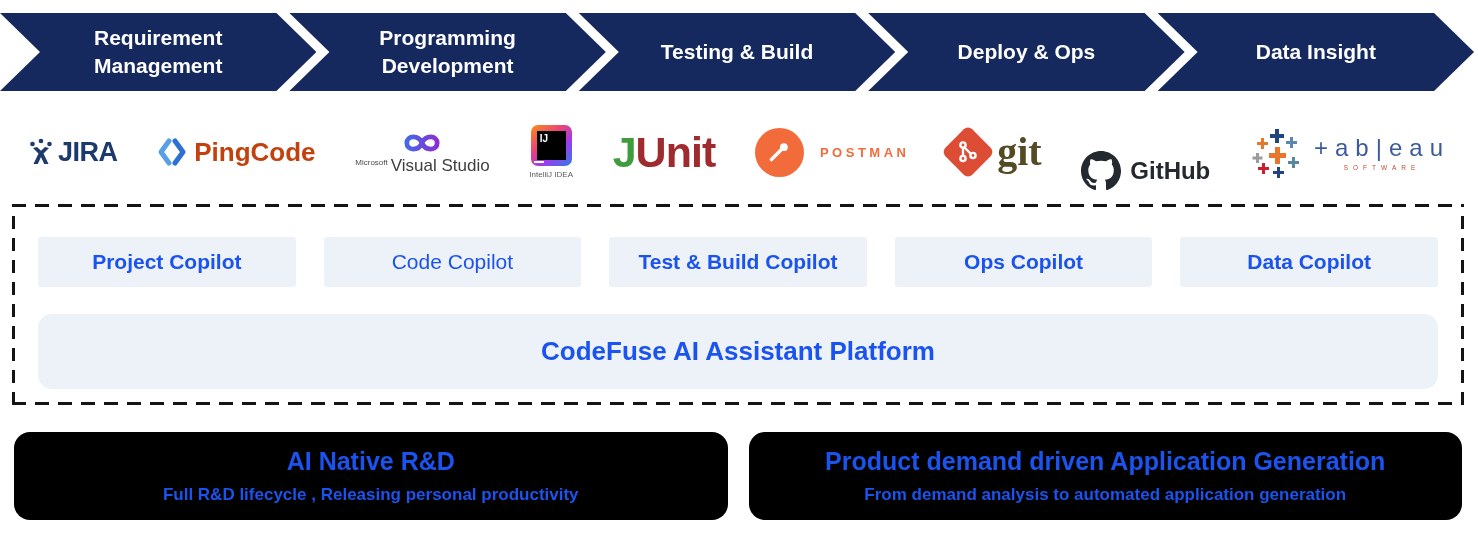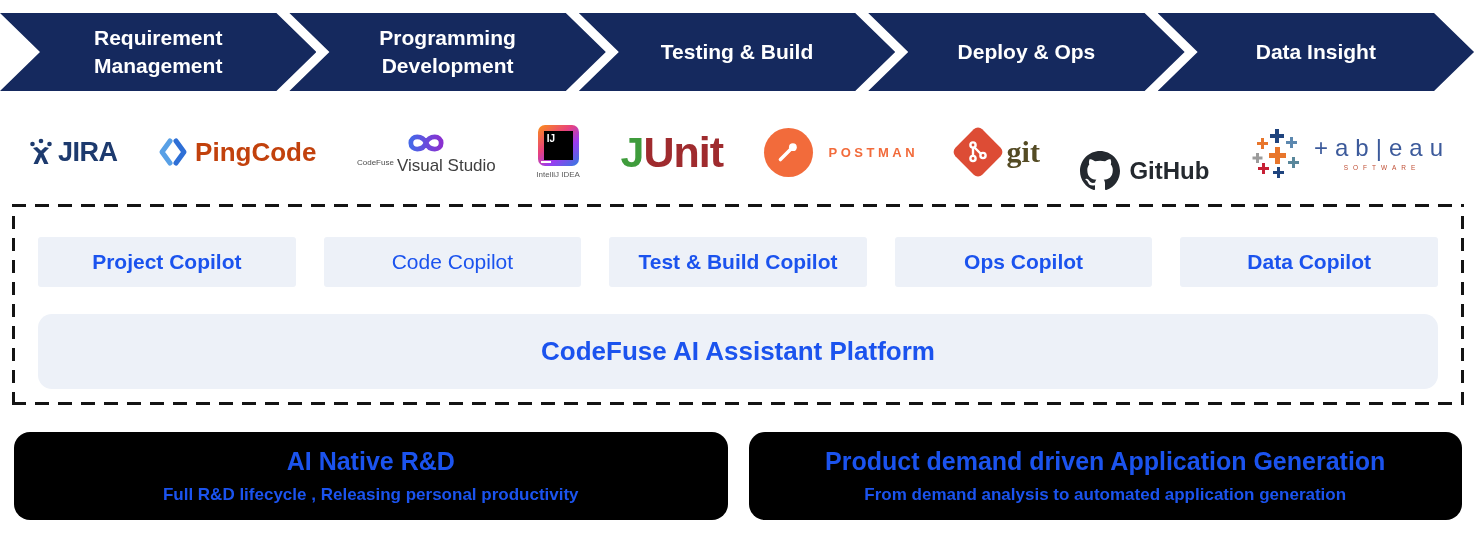--- a/index.html
+++ b/index.html
@@ -39,21 +39,21 @@
   .junit-j { color:#3f9c3c; }
   .junit-unit { color:#9f2b2e; }
   .postman { gap:16px; }
   .pm-circle { width:49px; height:49px; border-radius:50%; background:#f26b3b;
                display:flex; align-items:center; justify-content:center; }
   .pm-text { color:#f26b3b; font-size:13px; font-weight:600; letter-spacing:3.5px; }
   .git { gap:10px; }
   .git-diamond { width:38px; height:38px; background:#dd4c35; border-radius:6px;
                  transform:rotate(45deg); display:flex; align-items:center; justify-content:center; }
   .git-diamond svg { transform:rotate(-45deg); }
-  .git-text { font-family:"Liberation Serif", serif; font-size:30px; font-weight:700;
+  .git-text { font-family:"Liberation Serif", serif; font-size:40px; font-weight:700;
               color:#544b24; line-height:0.8; }
   .github { gap:9px; color:#24292f; font-weight:800; font-size:24px;margin-top:37px; }
   .tableau { gap:10px; }
   .tb-text { display:flex; flex-direction:column; align-items:center; }
   .tb-word { color:#3c5a9b; font-size:24px; font-weight:500; letter-spacing:7px; }
   .tb-caption { color:#bf4d33; font-size:6.5px; letter-spacing:5px; margin-top:2px; }
 
   
   .dashed-box { position:absolute; left:12px; top:204px; width:1452px; height:201px;
     background-image:
@@ -131,21 +131,21 @@
       <svg width="48" height="26" viewBox="0 0 44 24">
         <defs>
           <linearGradient id="vsg" x1="0" y1="0" x2="1" y2="0">
             <stop offset="0" stop-color="#4668e8"></stop>
               <stop offset="1" stop-color="#8a30d0"></stop>
           </linearGradient>
         </defs>
         <path d="M8 12 C8 4.5 19 4.5 22 12 C25 19.5 36 19.5 36 12 C36 4.5 25 4.5 22 12 C19 19.5 8 19.5 8 12 Z" stroke="url(#vsg)" stroke-width="4.4" fill="none" stroke-linecap="round"></path>
       </svg>
       <div class="vs-line">
-        <span class="vs-ms">CodeFuse</span>
+        <span class="vs-ms">Microsoft</span>
         <span class="vs-name">Visual Studio</span>
       </div>
     </div>
 
     <div class="tool ij">
       <div class="ij-badge">
         <div class="ij-inner">IJ</div>
         <div class="ij-bar"></div>
       </div>
       <div class="ij-caption">IntelliJ IDEA</div>

